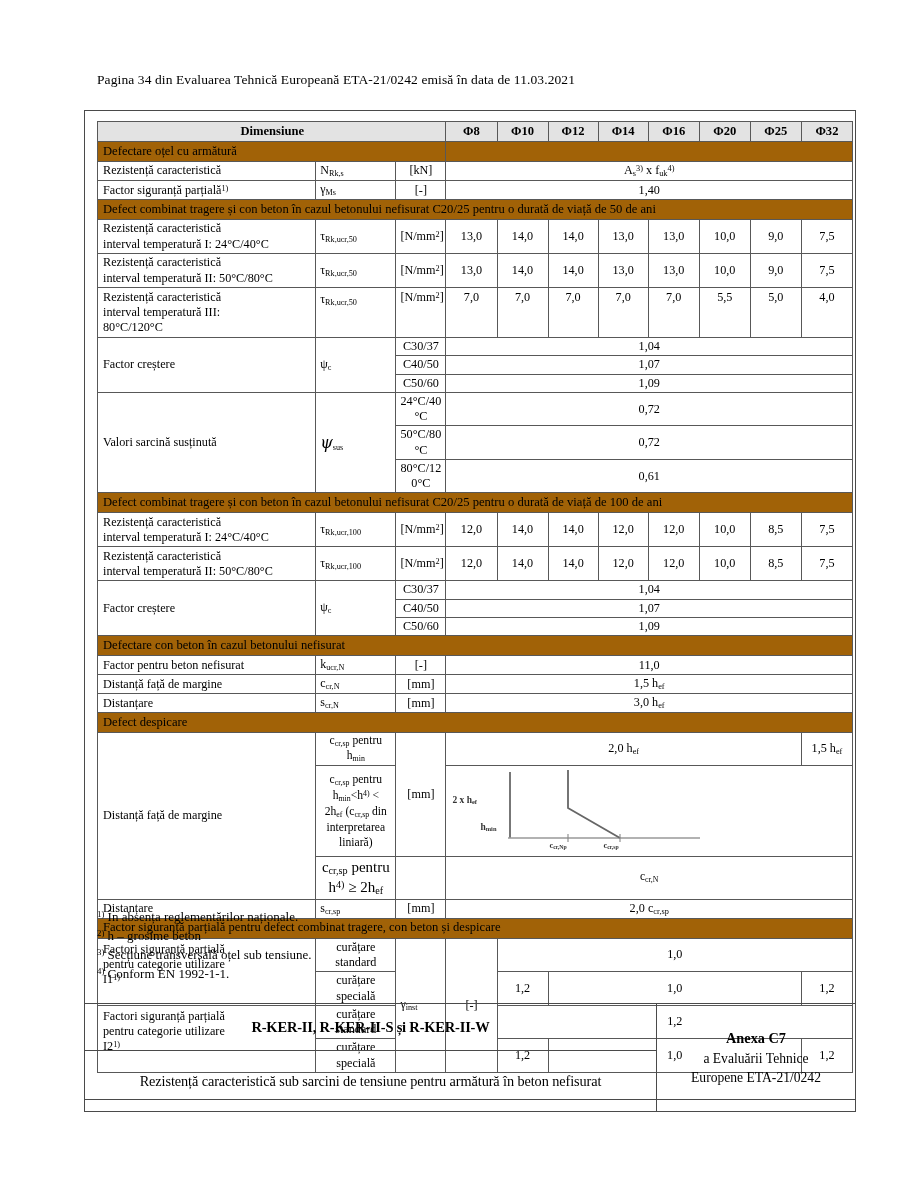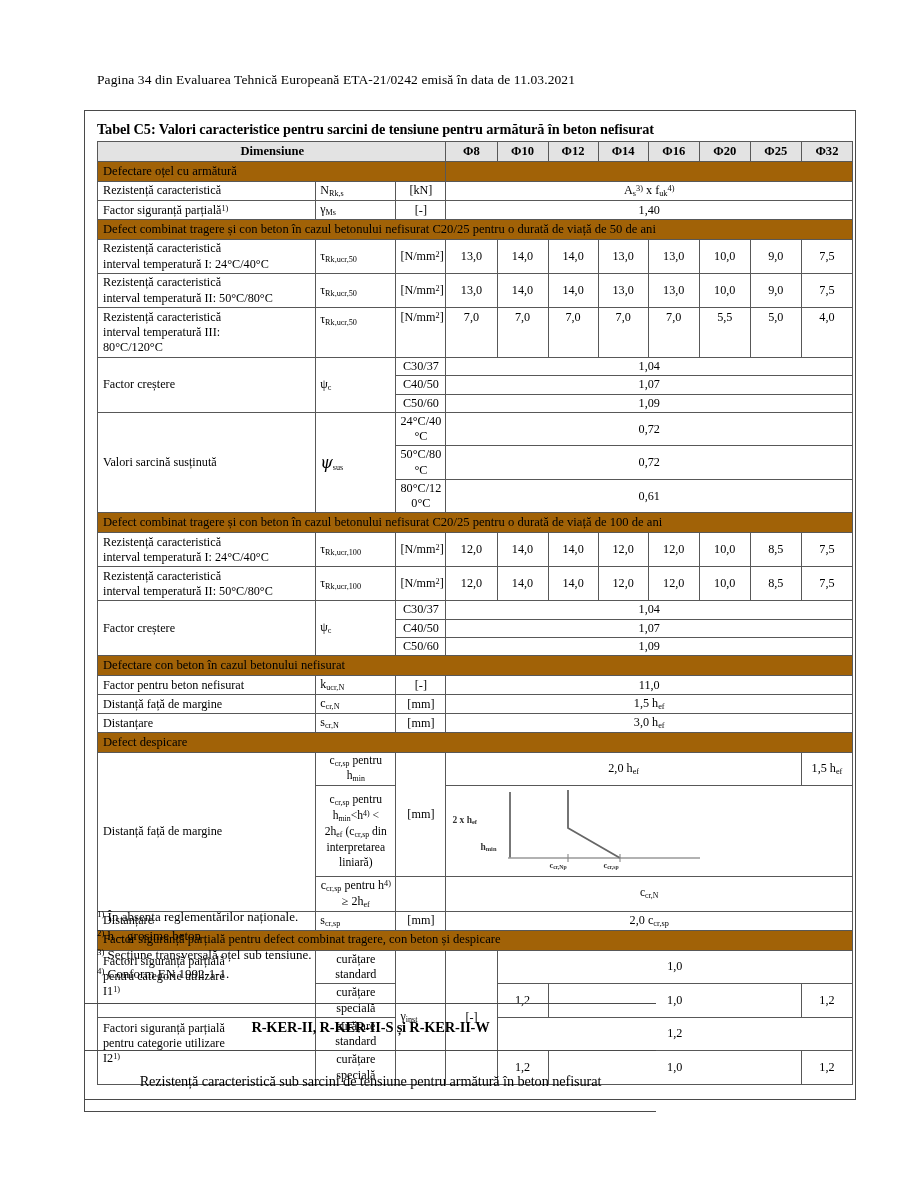--- a/index.html
+++ b/index.html
@@ -167,21 +167,20 @@
   }
   .bottom-right .anx { font-weight: bold; font-size: 14.3px; margin-bottom: 1px; }
 </style>
 </head>
 <body>
 
 <div class="page-header">Pagina 34 din Evaluarea Tehnică Europeană ETA-21/0242 emisă în data de 11.03.2021</div>
 
 <div class="sheet">
   <div class="sheet-inner">
-    <div class="tbl-title">Tabel C5: Valori caracteristice pentru sarcini de tensiune pentru armătură în beton nefisurat</div>
 
     <table class="maintbl">
       <colgroup>
         <col style="width:218px">
           <col style="width:80px">
           <col style="width:50px">
         <col style="width:51px">
           <col style="width:51px">
           <col style="width:50px">
           <col style="width:50px">
@@ -403,21 +402,21 @@
             </svg>
             <div style="position:absolute;left:6px;top:27px;font-size:9.5px;color:#333;font-weight:bold"><span>2 x h</span><sub>ef</sub></div>
             <div style="position:absolute;left:34px;top:54px;font-size:9.5px;color:#333;font-weight:bold"><span>h</span><sub>min</sub></div>
             <div style="position:absolute;left:103px;top:72px;font-size:8.5px;color:#333;font-weight:bold"><span>c</span><sub>cr,Np</sub></div>
             <div style="position:absolute;left:157px;top:72px;font-size:8.5px;color:#333;font-weight:bold"><span>c</span><sub>cr,sp</sub></div>
           </div>
         </td>
       </tr>
 
       <tr>
-        <td class="ctr" style="font-size:12px"><span>c</span><sub>cr,sp</sub><span> pentru h</span><sup>4)</sup><span> ≥ 2h</span><sub>ef</sub></td>
+        <td class="ctr" style="font-size:15px"><span>c</span><sub>cr,sp</sub><span> pentru h</span><sup>4)</sup><span> ≥ 2h</span><sub>ef</sub></td>
         <td class="ctr"></td>
         <td class="ctr" colspan="8" style="font-size:11.6px"><span>c</span><sub>cr,N</sub></td>
       </tr>
 
       <tr>
         <td class="lft">Distanțare</td>
         <td class="sym"><span>s</span><sub>cr,sp</sub></td>
         <td class="ctr">[mm]</td>
         <td class="ctr" colspan="8"><span>2,0 c</span><sub>cr,sp</sub></td>
       </tr>
@@ -461,13 +460,18 @@
     <div><sup>3)</sup> Secțiune transversală oțel sub tensiune.</div>
     <div><sup>4)</sup> Conform EN 1992-1-1.</div>
   </div>
 </div>
 
 <div class="bottom">
   <div class="bottom-left">
     <div class="bl-top">R-KER-II, R-KER-II-S și R-KER-II-W</div>
     <div class="bl-bot">Rezistență caracteristică sub sarcini de tensiune pentru armătură în beton nefisurat</div>
   </div>
+  <div class="bottom-right">
+    <div class="anx">Anexa C7</div>
+    <div>a Evaluării Tehnice</div>
+    <div>Europene ETA-21/0242</div>
+  </div>
 </div>
 
 </body></html>

